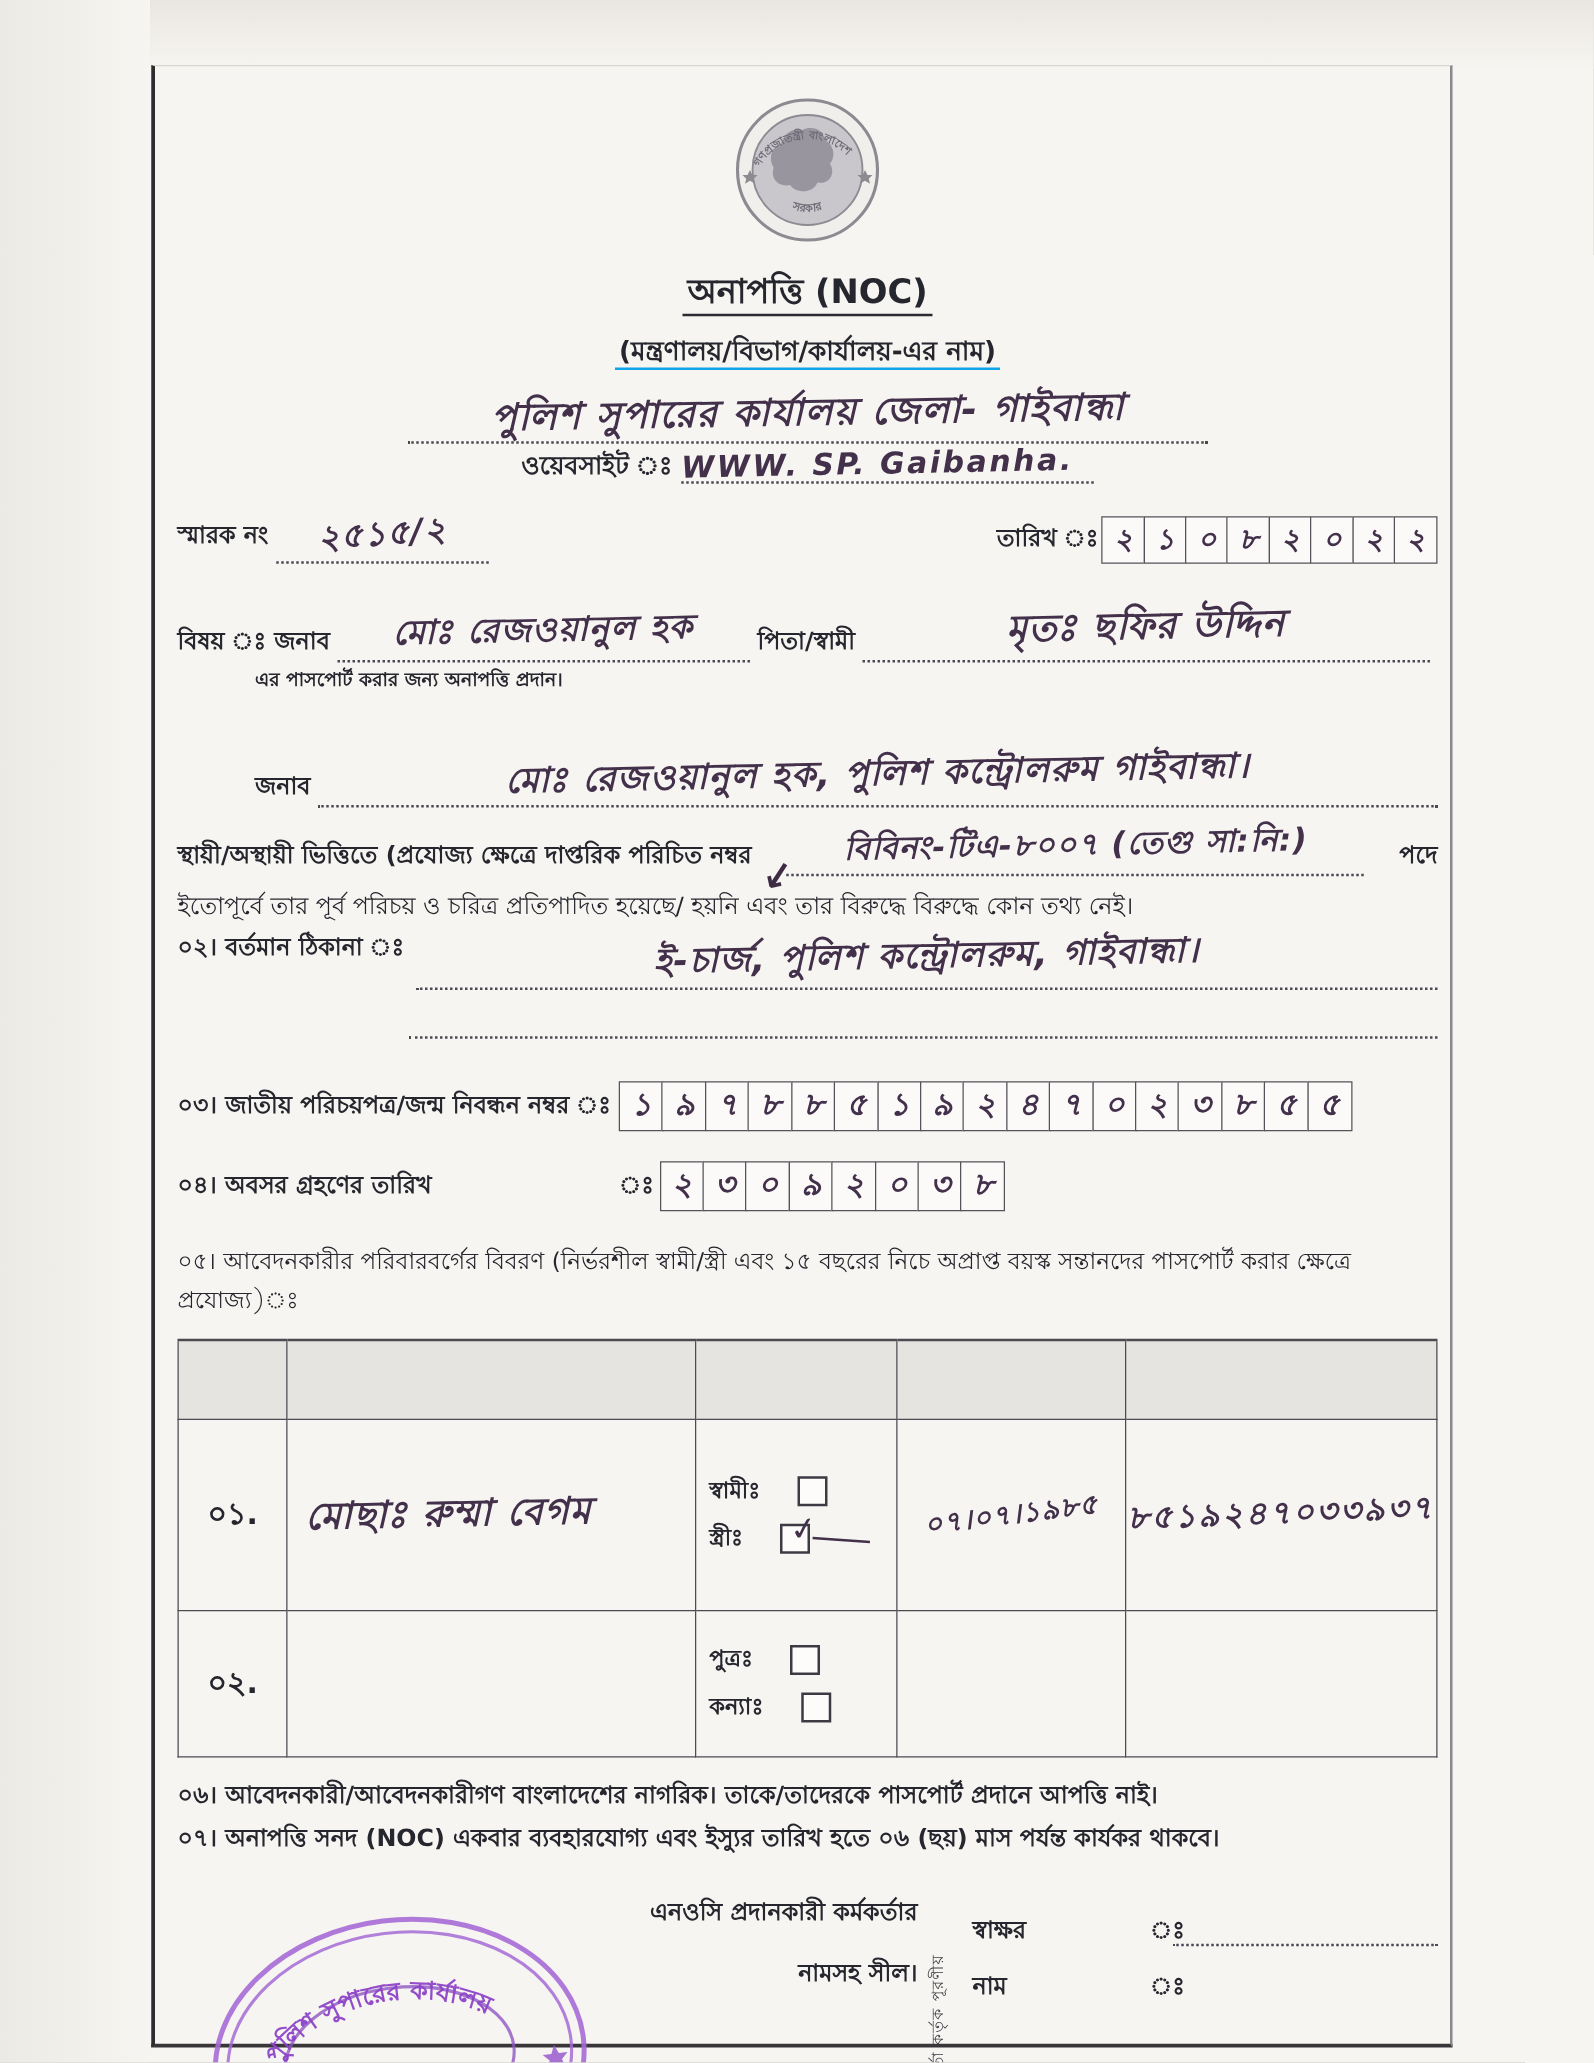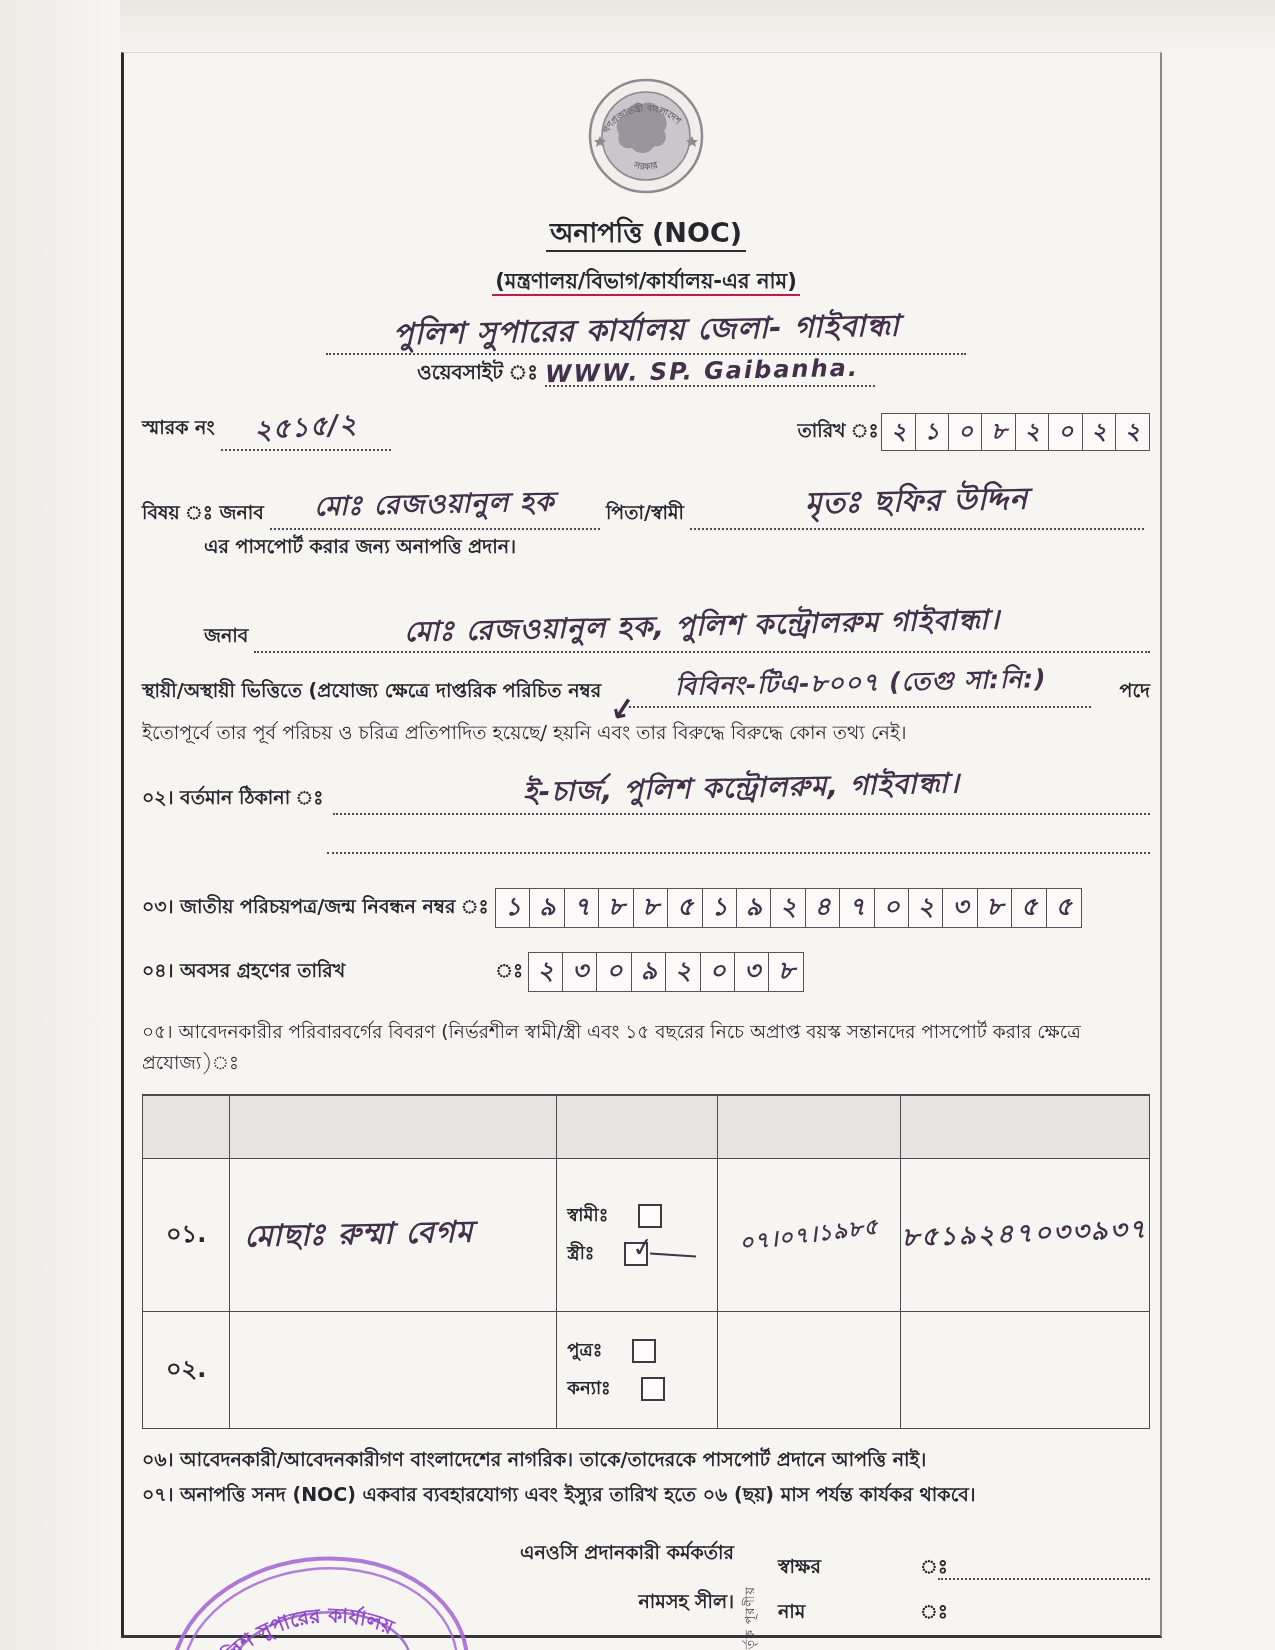--- a/index.html
+++ b/index.html
@@ -29,21 +29,21 @@
   .dots { border-bottom:2px dotted #4a4a55; }
 
   
   .emblem-wrap { text-align:center; margin-top:18px; }
   .emblem { display:inline-block; }
 
   
   .title { text-align:center; font-size:27px; font-weight:bold; margin-top:12px; }
   .title span { border-bottom:2.5px solid #2b2b33; padding:0 4px 2px; }
   .subtitle { text-align:center; font-size:21px; font-weight:bold; margin-top:8px; }
-  .subtitle span { border-bottom:2px solid #be185d; padding:0 3px 1px; }
+  .subtitle span { border-bottom:2px solid #0ea5e9; padding:0 3px 1px; }
   .office-line { text-align:center; margin-top:2px; }
   .office-line .dots { display:inline-block; min-width:640px; }
   .office-line .hw { font-size:30px; transform:rotate(-1deg) translateY(4px); }
   .website-line { text-align:center; font-size:20px; font-weight:bold; margin-top:2px; }
   .website-line .dots { display:inline-block; min-width:330px; text-align:left; }
   .website-line .hw { font-size:24px; letter-spacing:2px; }
 
   
   .memo-row { display:flex; justify-content:space-between; align-items:flex-end; margin-top:14px; }
   .memo-left { font-size:19px; font-weight:bold; }
@@ -56,34 +56,34 @@
     display:flex; align-items:center; justify-content:center;
     font-size:25px; font-style:italic; font-weight:bold; color:#43304b;
     background:#fbfaf8;
   }
   .digit-box.small { width:33px; height:36px; font-size:23px; }
 
   
   .subject-row { display:flex; align-items:flex-end; margin-top:26px; font-size:19px; font-weight:bold; }
   .subject-row .dots { flex:1; margin:0 6px; text-align:center; }
   .subject-row .hw { font-size:27px; }
-  .subject-sub { margin-left:62px; font-size:19px; font-weight:bold; margin-top:2px; }
+  .subject-sub { margin-left:62px; font-size:15px; font-weight:bold; margin-top:2px; }
 
   
   .salute-row { display:flex; align-items:flex-end; margin-top:40px; font-size:19px; font-weight:bold; }
   .salute-row .label { margin-left:62px; }
   .salute-row .dots { flex:1; margin-left:6px; text-align:center; }
   .salute-row .hw { font-size:28px; }
   .clause-row { display:flex; align-items:flex-end; margin-top:10px; font-size:19px;gap:20px; }
   .clause-row .dots { flex:1; margin:0 8px; text-align:center; }
   .clause-row .hw { font-size:25px; }
   .para { font-size:19px; margin-top:14px; line-height:1.9; }
 
   
-  .item02-row { display:flex; align-items:flex-end; margin-top:16px; font-size:19px; font-weight:bold; }
+  .item02-row { display:flex; align-items:flex-start; margin-top:0; font-size:19px; font-weight:bold; }
   .item02-row .dots { flex:1; margin-left:10px; text-align:center; }
   .item02-row .hw { font-size:28px; }
   .item02-line2 { margin-left:185px; margin-top:18px; }
   .item02-line2 .dots { display:block; }
 
   .item03-row { display:flex; align-items:center; margin-top:34px; font-size:19px; font-weight:bold; }
   .item03-row .box-strip { margin-left:8px; }
   .item04-row { display:flex; align-items:center; margin-top:24px; font-size:19px; font-weight:bold; }
   .item04-row .colon { margin-left:150px; margin-right:6px; }
   .item05-label { font-size:18.5px; font-weight:normal; margin-top:26px; }

